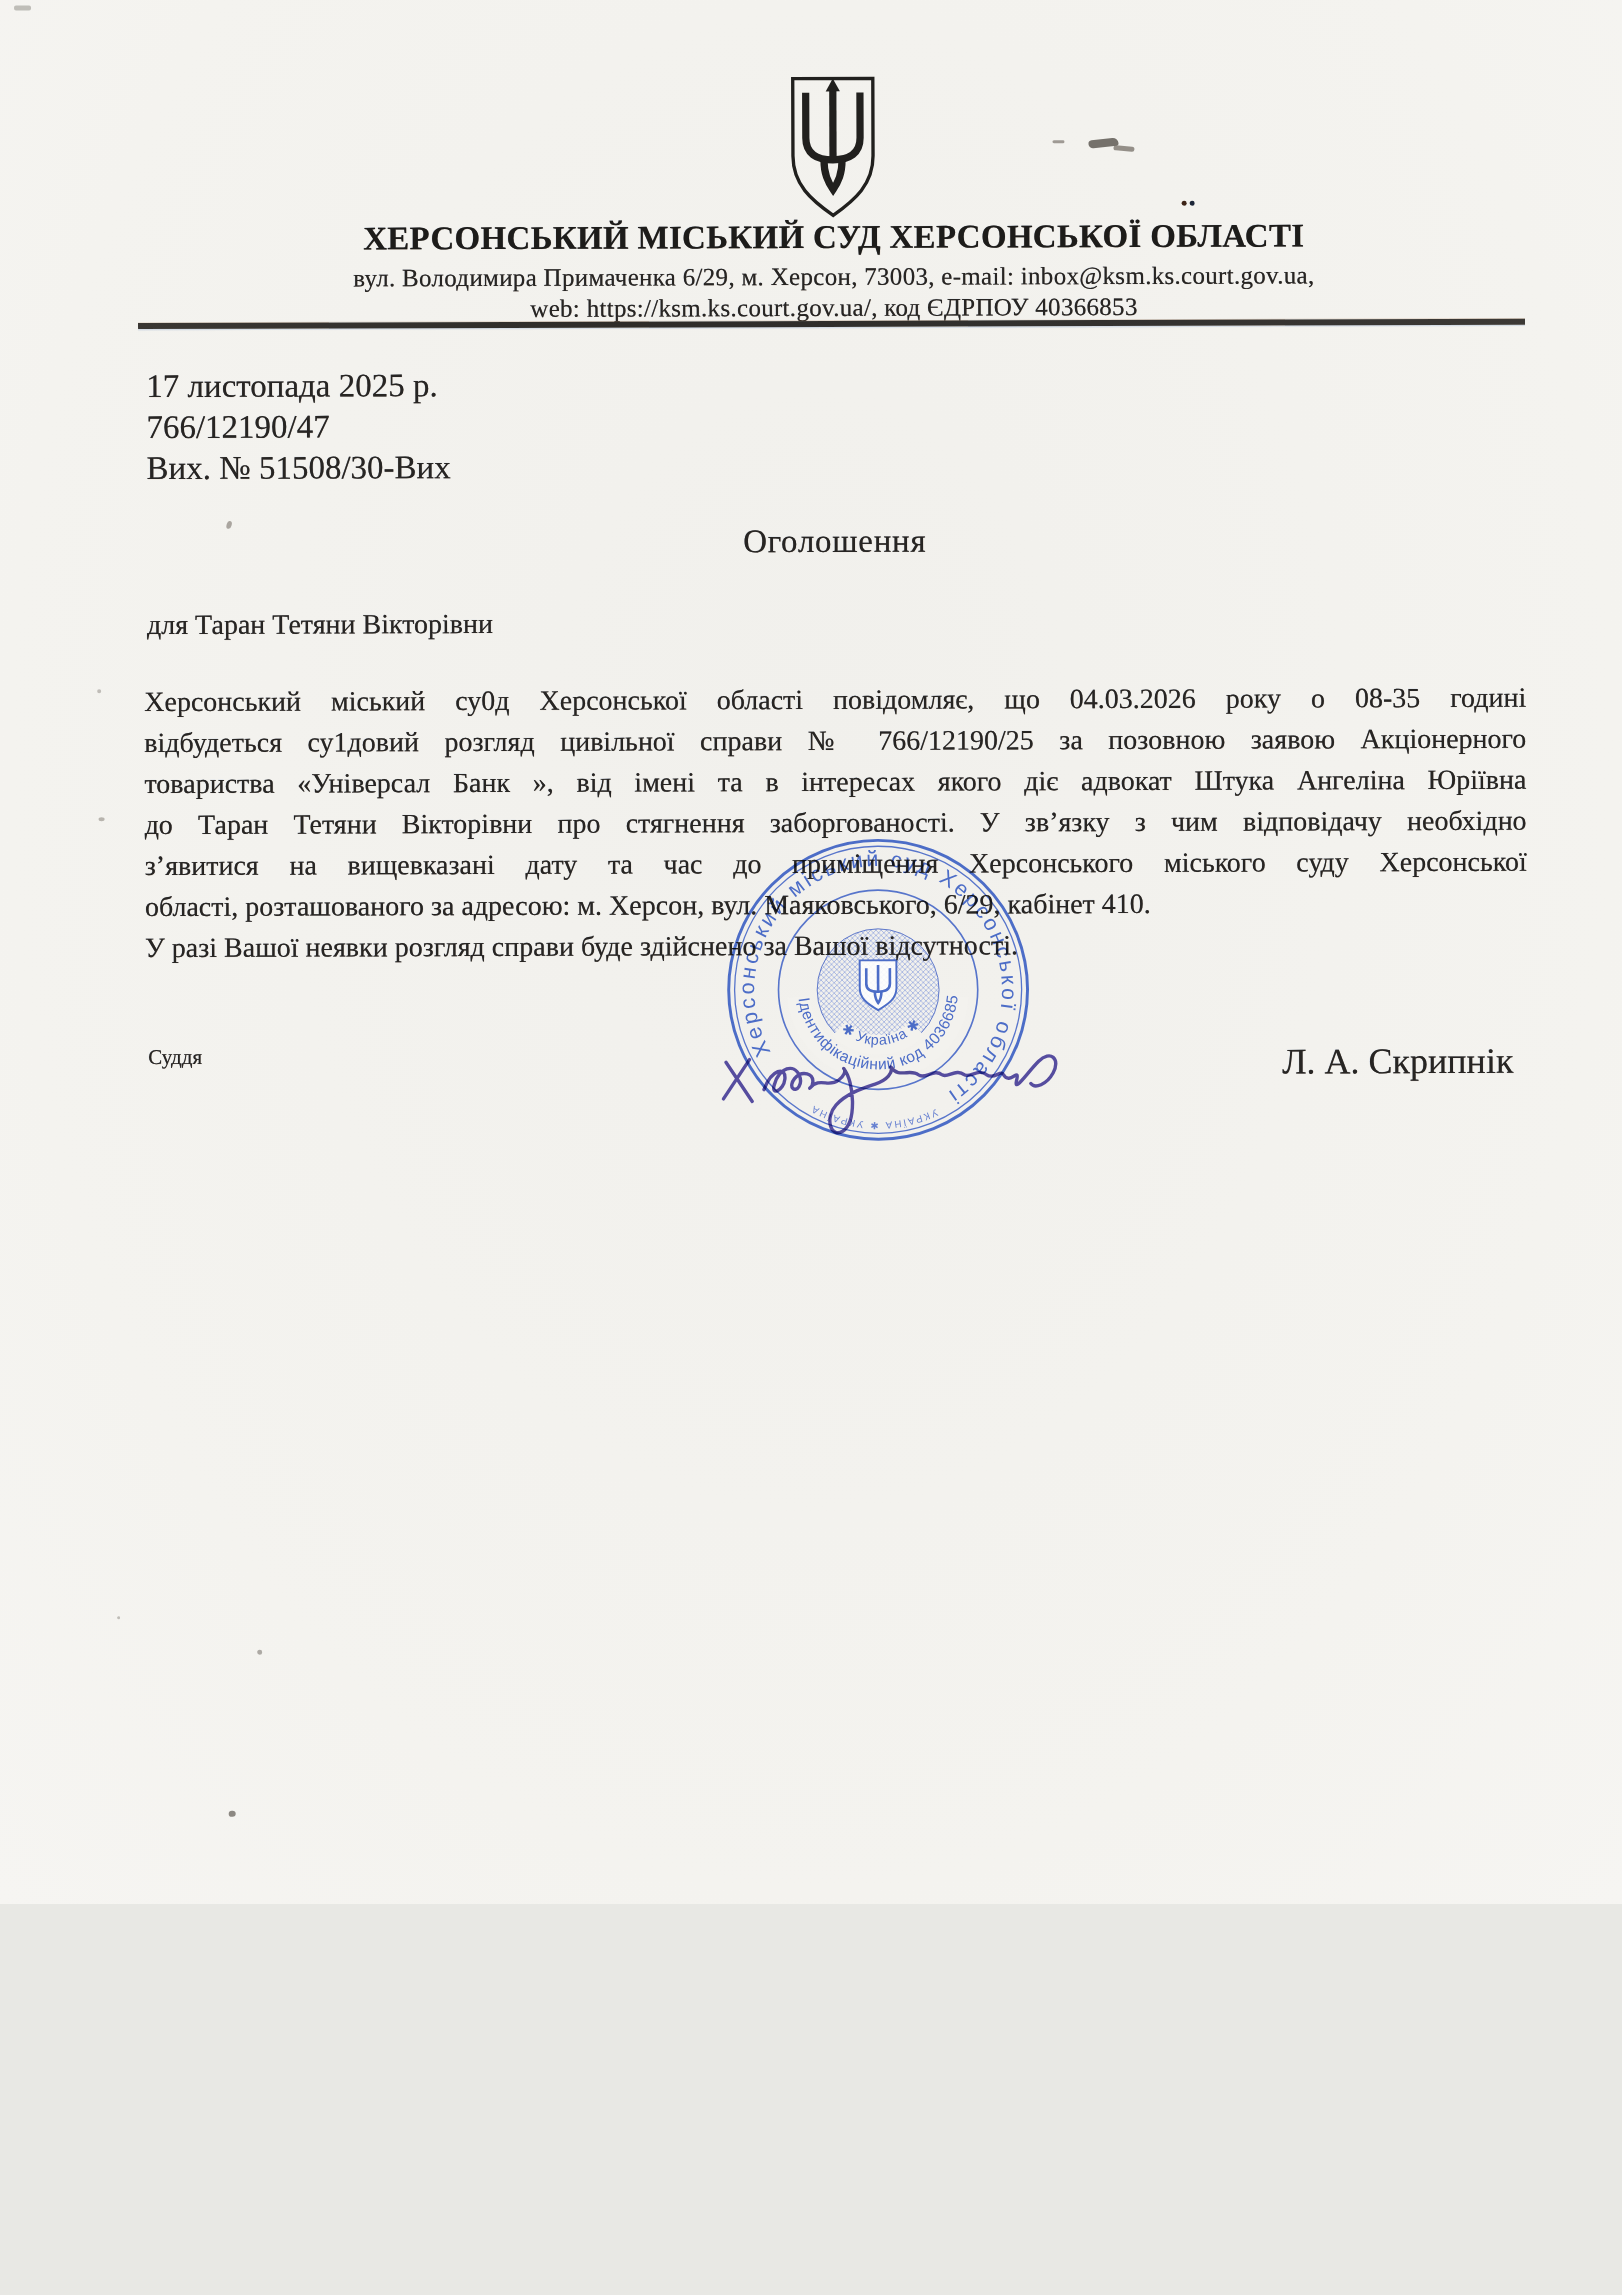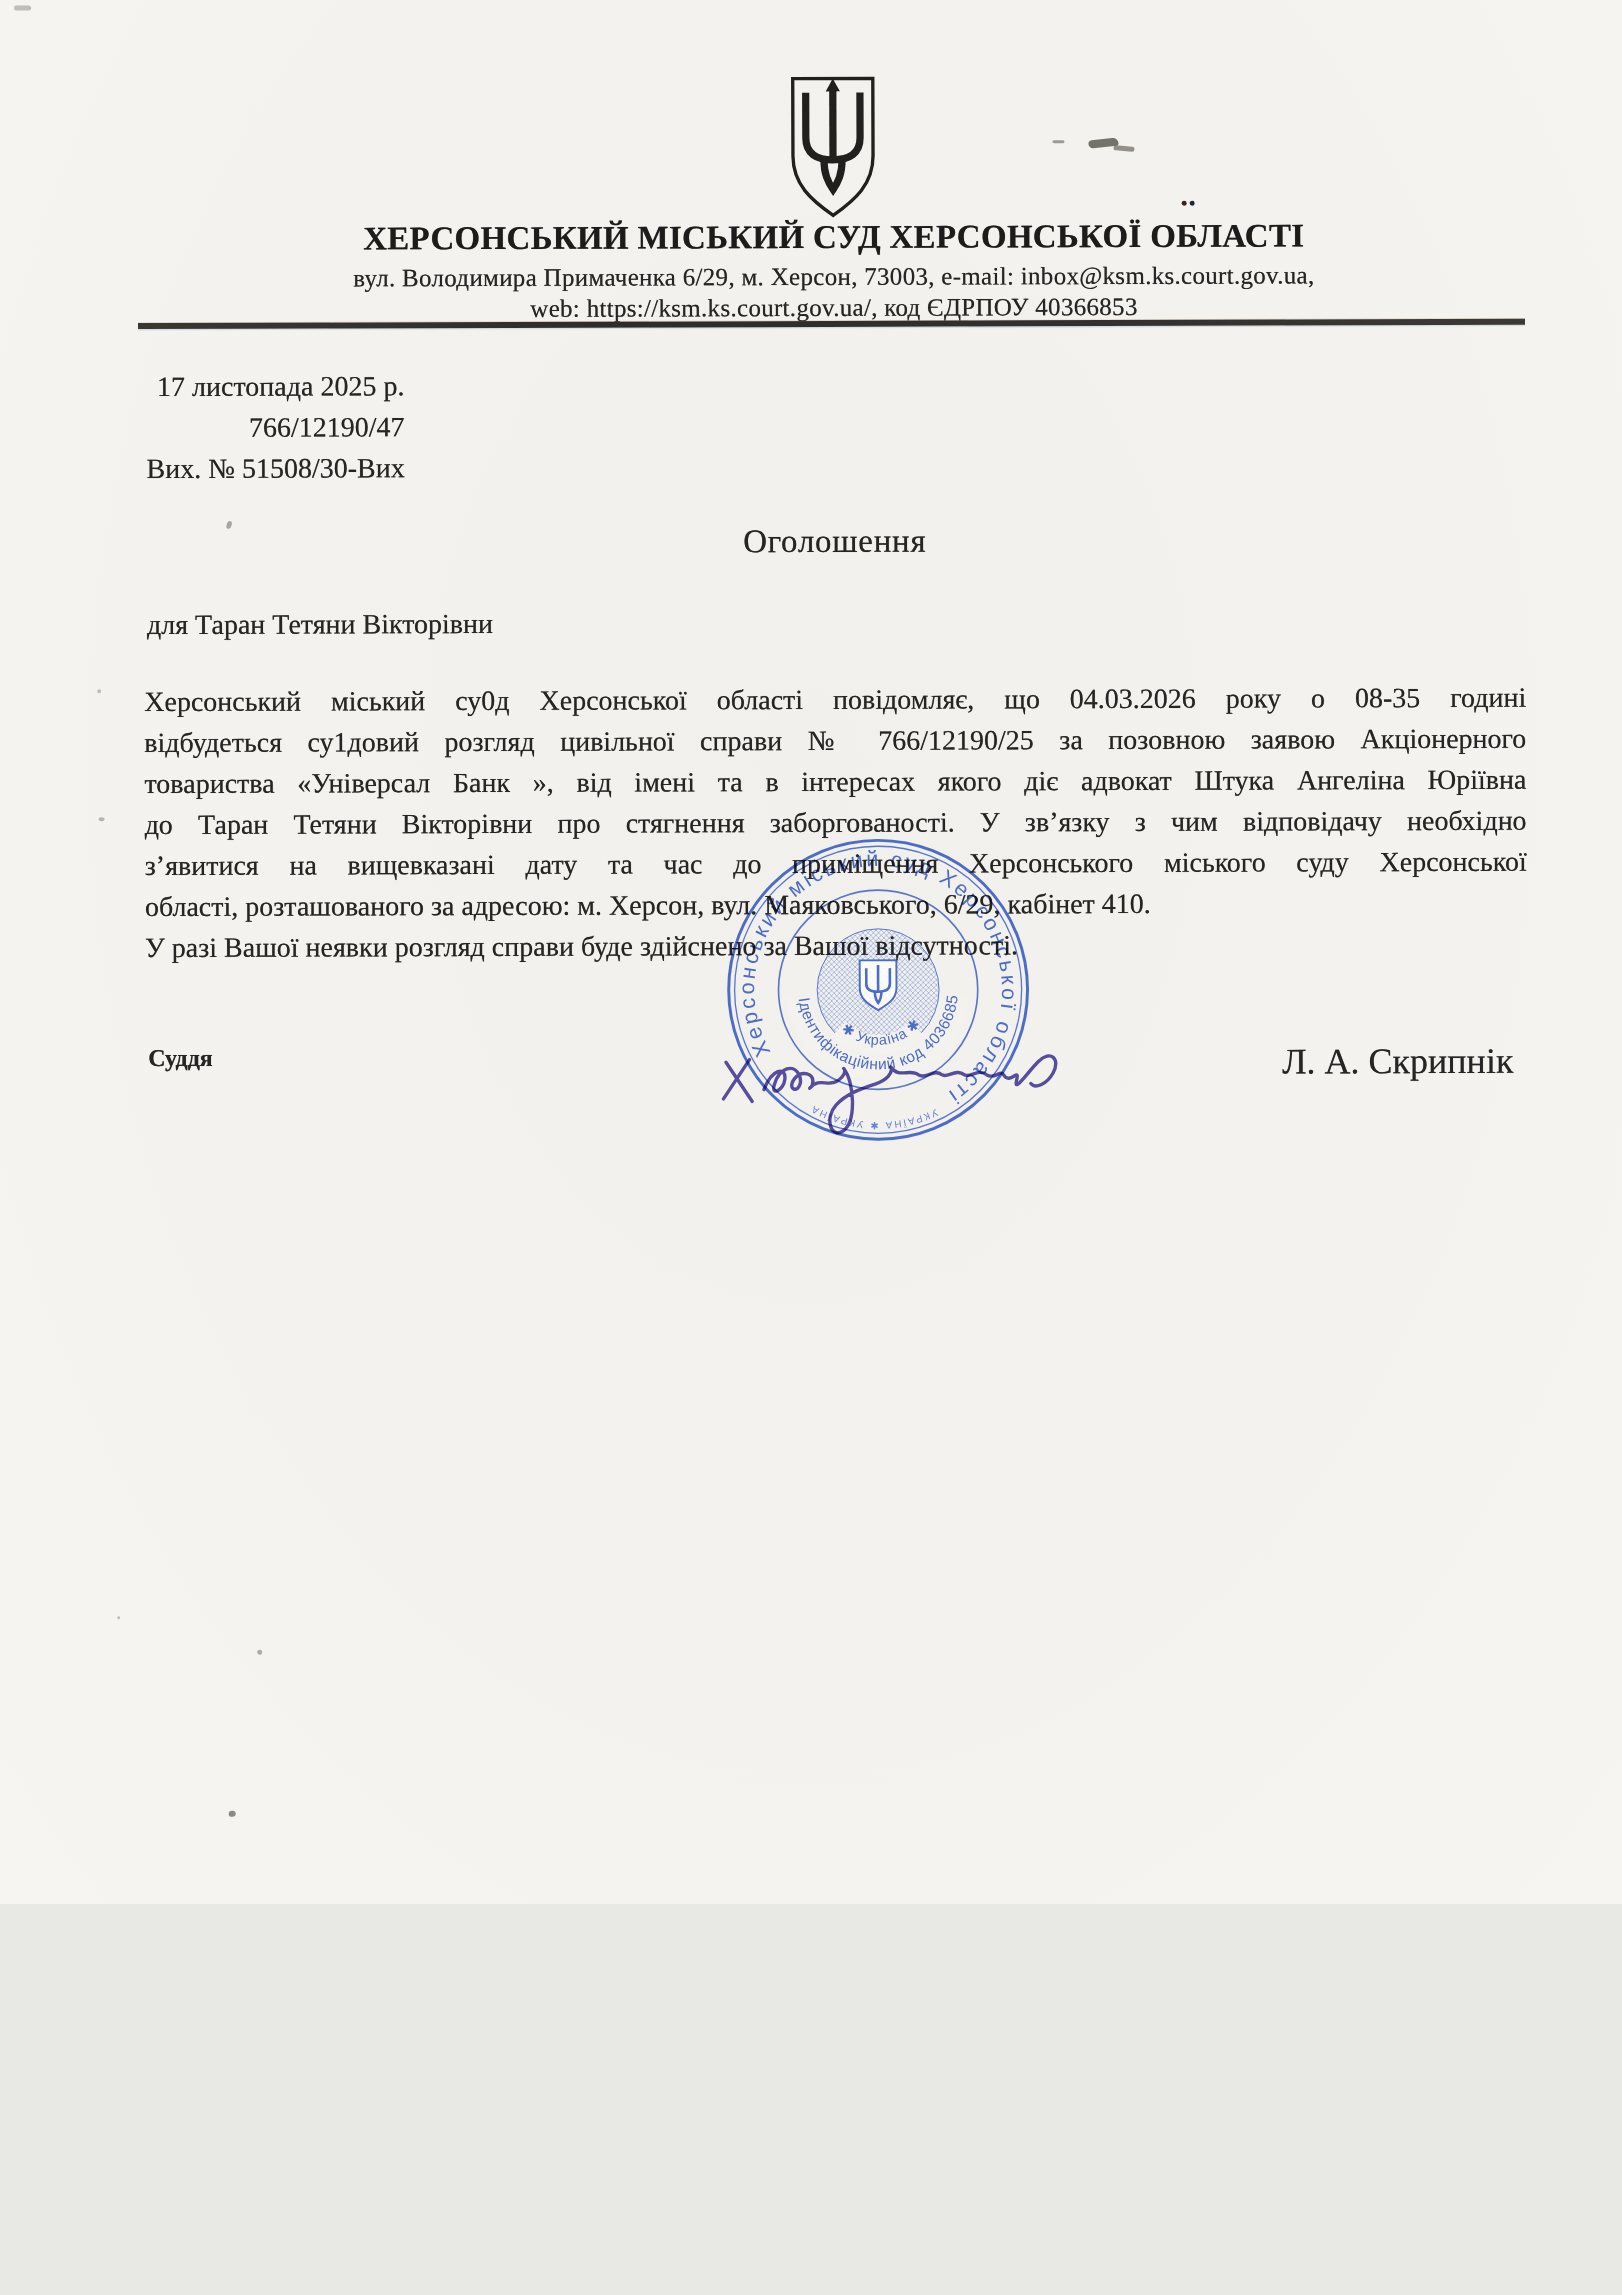--- a/index.html
+++ b/index.html
@@ -21,27 +21,27 @@
     left:145px;top:219px;width:1382px;text-align:center;
     font-size:33px;font-weight:bold;letter-spacing:0.3px;color:#1d1c1a;white-space:nowrap;
   }
   .addr{left:145px;top:263px;width:1382px;text-align:center;font-size:25px;letter-spacing:0.3px;white-space:nowrap;}
   .weburl{left:145px;top:294px;width:1382px;text-align:center;font-size:25px;letter-spacing:0.3px;white-space:nowrap;}
   .rule{
     left:140px;top:321px;width:1387px;height:5.9px;
     background:linear-gradient(90deg,#3a3733 0%,#2e2c29 35%,#343230 75%,#3c3935 100%);
     box-shadow:0 1.3px 0.7px rgba(120,150,200,.25), 0 -0.7px 0 rgba(150,90,40,.2);
   }
-  .meta{left:148px;top:364px;font-size:28px;line-height:41px;text-align:right;}
+  .meta{left:148px;top:364px;font-size:33px;line-height:41px;}
   .doc-title{left:145px;top:523px;width:1382px;text-align:center;font-size:33px;letter-spacing:0.7px;}
   .recipient{left:148px;top:607px;font-size:28px;}
   .bodyblock{left:145px;top:679px;width:1382px;font-size:28px;}
   .bline{height:41px;line-height:41px;text-align:justify;text-align-last:justify;white-space:nowrap;}
   .bline.plain{text-align:left;text-align-last:left;}
-  .sig-label{left:148px;top:1043px;font-size:24px;font-weight:bold;}
+  .sig-label{left:148px;top:1043px;font-size:21px;}
   .sig-name{right:110px;top:1042px;font-size:36px;}
   .stamp-svg{left:724px;top:836px;mix-blend-mode:multiply;opacity:.92;}
   .sign-svg{left:707px;top:1011px;mix-blend-mode:multiply;opacity:.9;}
   .emblem-svg{left:789px;top:73px;}
   .speck{position:absolute;border-radius:50%;}
   .stamp-text{font-family:"Liberation Sans","DejaVu Sans",sans-serif;}
 </style>
 </head>
 <body>
 

